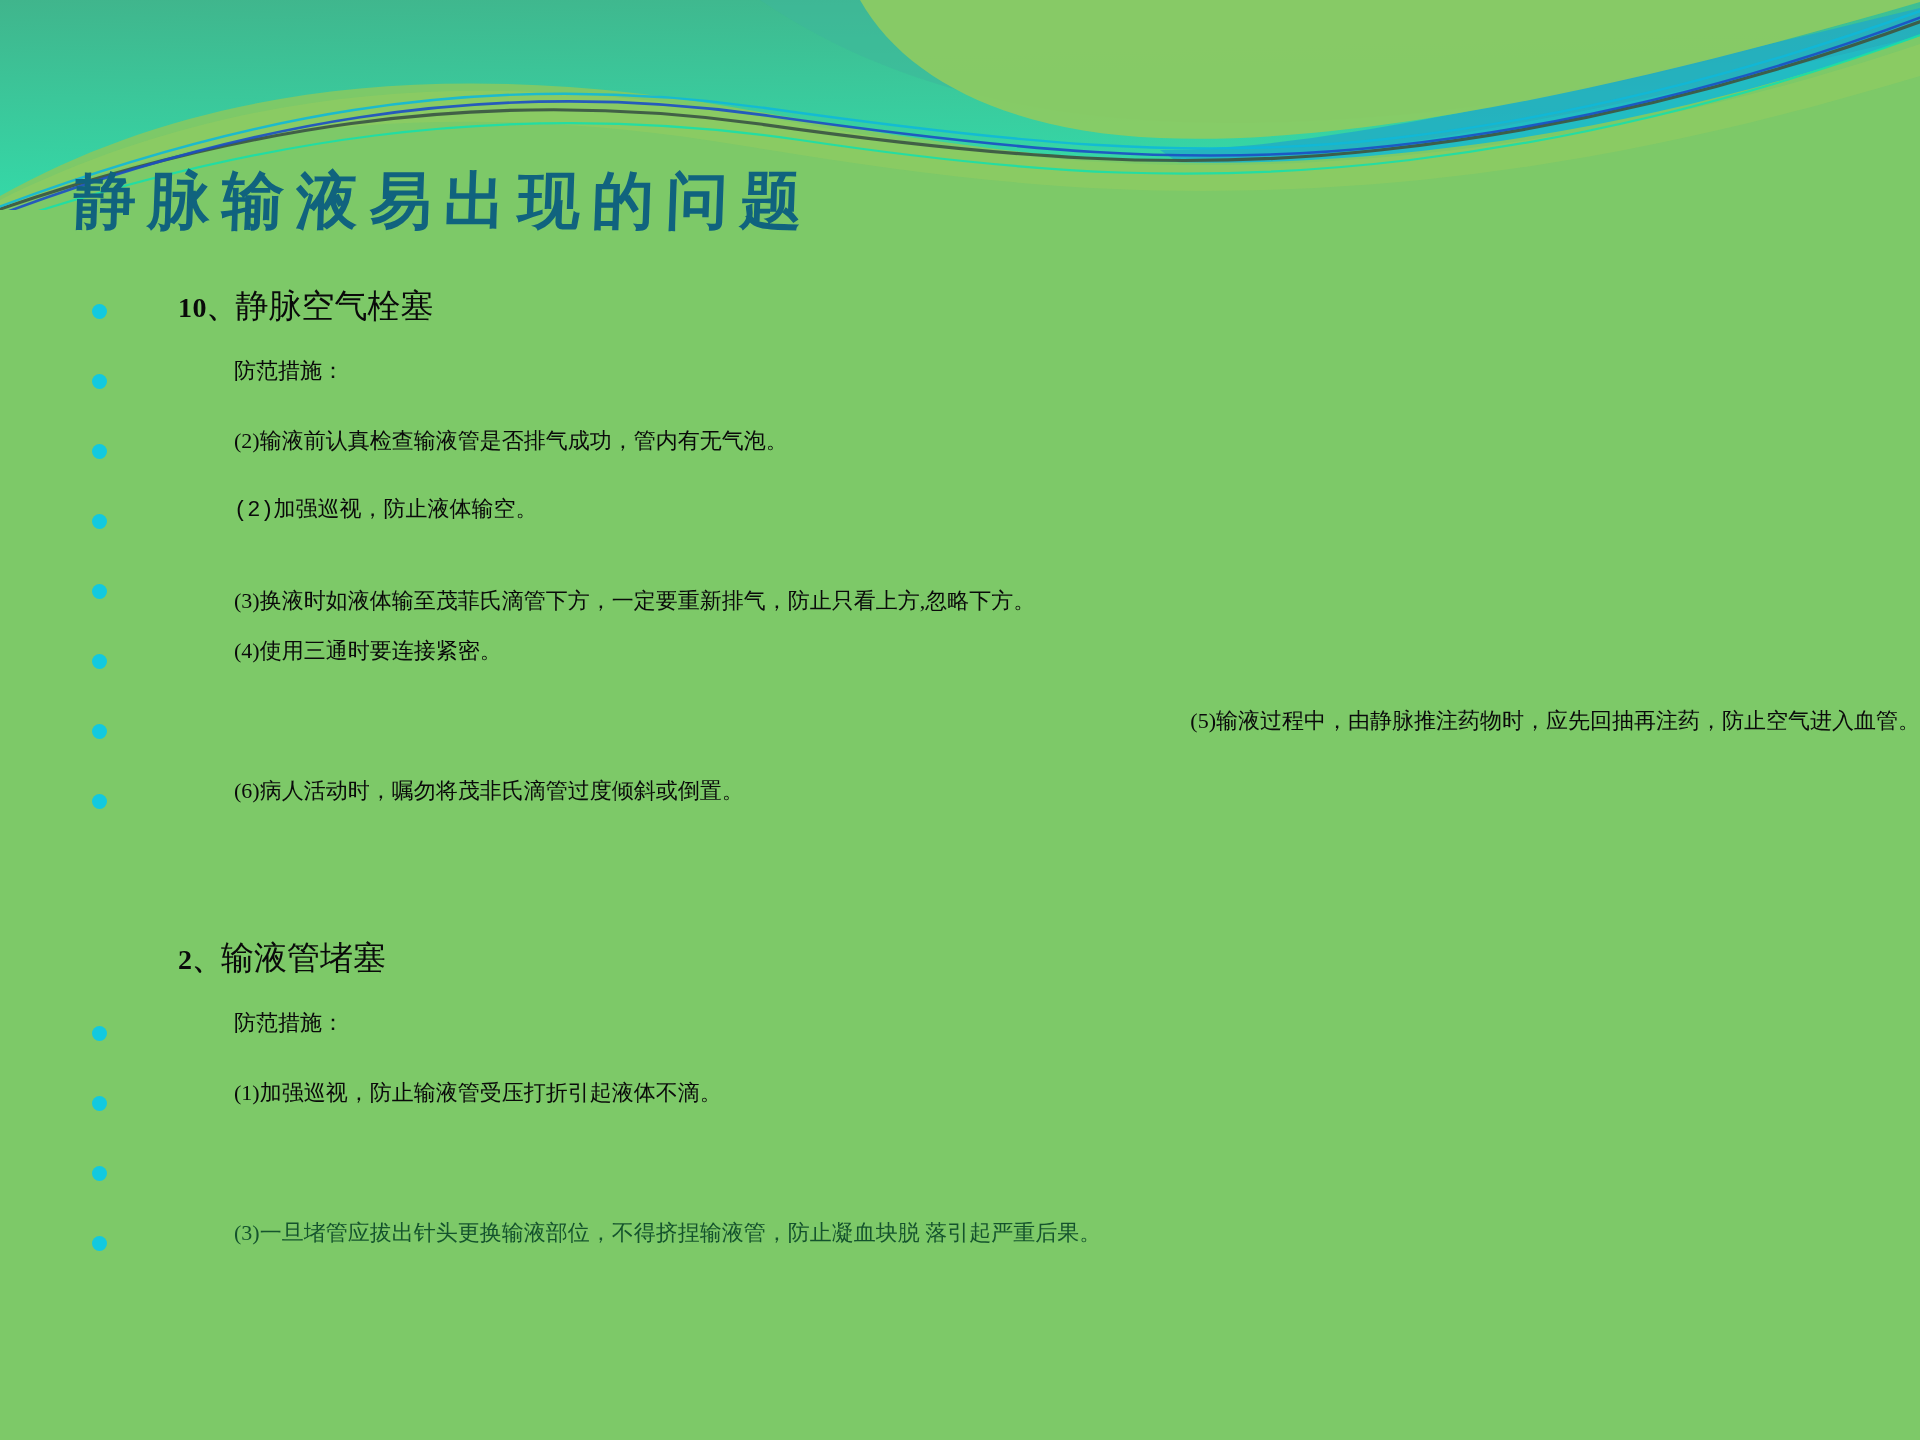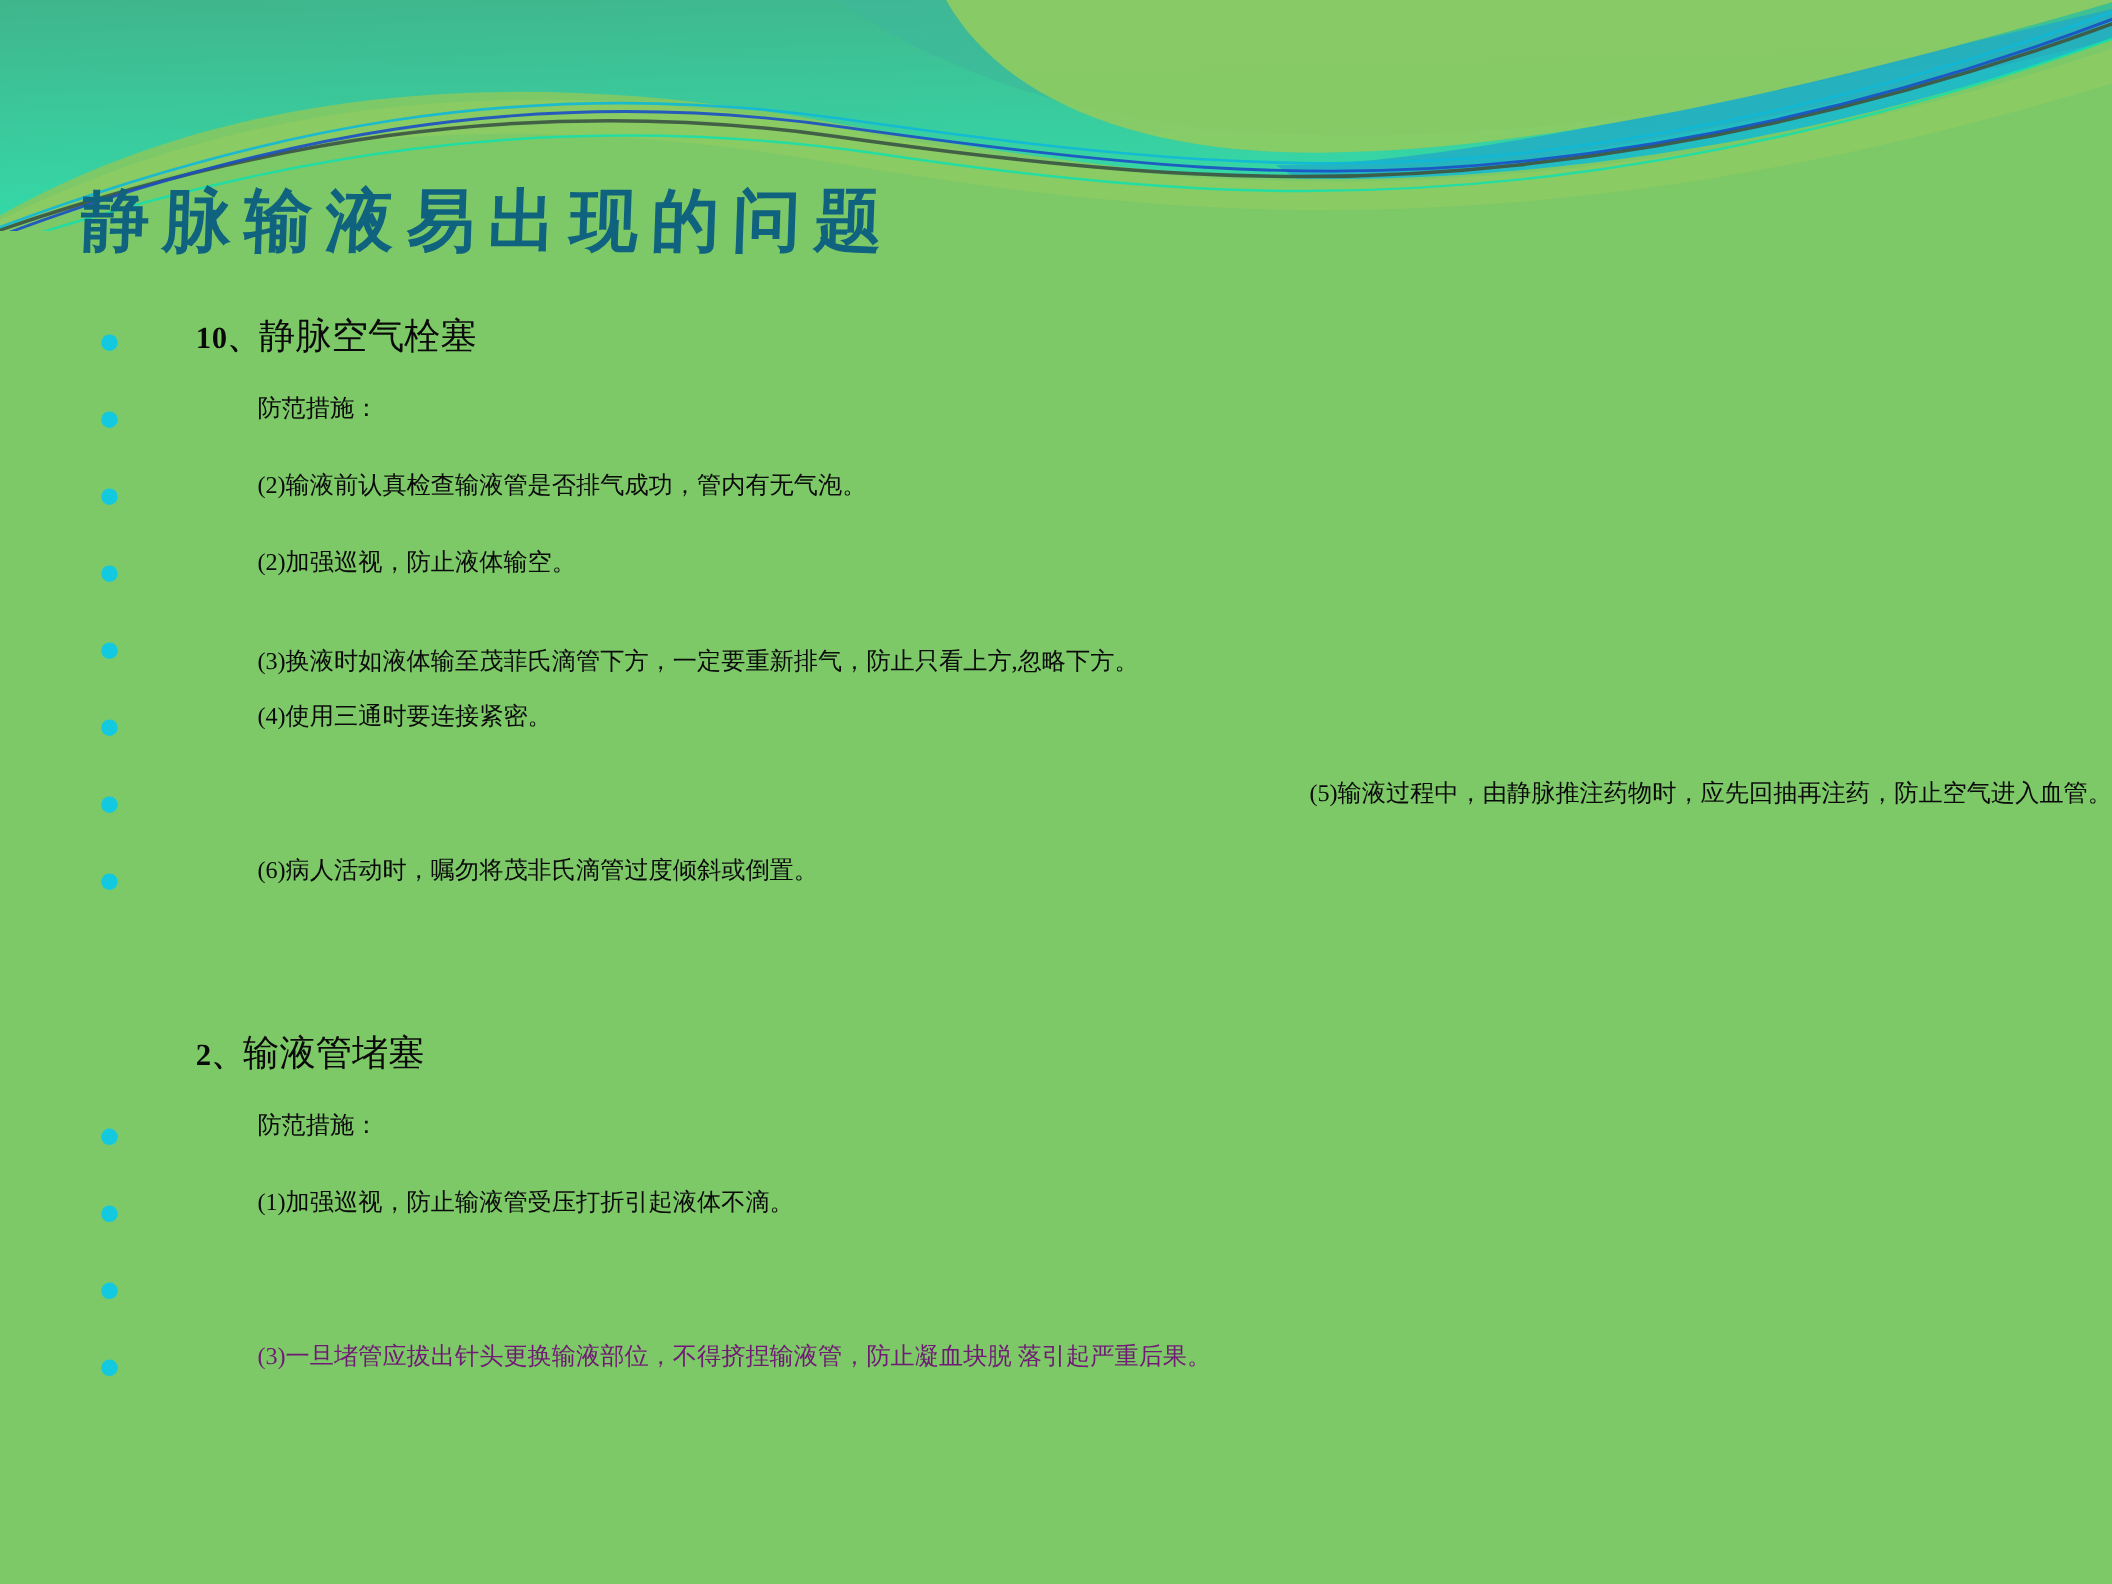--- a/index.html
+++ b/index.html
@@ -183,21 +183,21 @@
         <span class="bullet-marker">
             <i class="bullet-dot" style="background: rgb(18, 201, 223);"></i>
           </span>
         <span class="bullet-text" style="color: rgb(10, 10, 10);">(2)输液前认真检查输液管是否排气成功，管内有无气泡。</span>
       </div>
 
       <div class="bullet-row indent-2 row-gap-md">
         <span class="bullet-marker">
             <i class="bullet-dot" style="background: rgb(18, 201, 223);"></i>
           </span>
-        <span class="bullet-text" style="color: rgb(10, 10, 10);">(2)加强巡视，防止液体输空。</span>
+        <span class="bullet-text" style="color: rgb(10, 10, 10); font-family: Liberation Mono, monospace;">(2)加强巡视，防止液体输空。</span>
       </div>
 
       <div class="bullet-row indent-2 row-gap-md">
         <span class="bullet-marker">
             <i class="bullet-dot" style="background: rgb(18, 201, 223);"></i>
           </span>
         <span class="bullet-text" style="color: rgb(10, 10, 10); margin-top: 20px;">(3)换液时如液体输至茂菲氏滴管下方，一定要重新排气，防止只看上方,忽略下方。</span>
       </div>
 
       <div class="bullet-row indent-2 row-gap-md">
@@ -252,20 +252,20 @@
       <div class="bullet-row indent-2 row-gap-md">
         <span class="bullet-marker">
             <i class="bullet-dot" style="background: rgb(18, 201, 223);"></i>
           </span>
       </div>
 
       <div class="bullet-row indent-2 row-gap-md">
         <span class="bullet-marker">
             <i class="bullet-dot" style="background: rgb(18, 201, 223);"></i>
           </span>
-        <span class="bullet-text" style="color: #701a75;">(3)一旦堵管应拔出针头更换输液部位，不得挤捏输液管，防止凝血块脱 落引起严重后果。</span>
+        <span class="bullet-text" style="color: #14532d;">(3)一旦堵管应拔出针头更换输液部位，不得挤捏输液管，防止凝血块脱 落引起严重后果。</span>
       </div>
 
     </div>
 
   </div>
 
 </div>
 
 </body></html>

